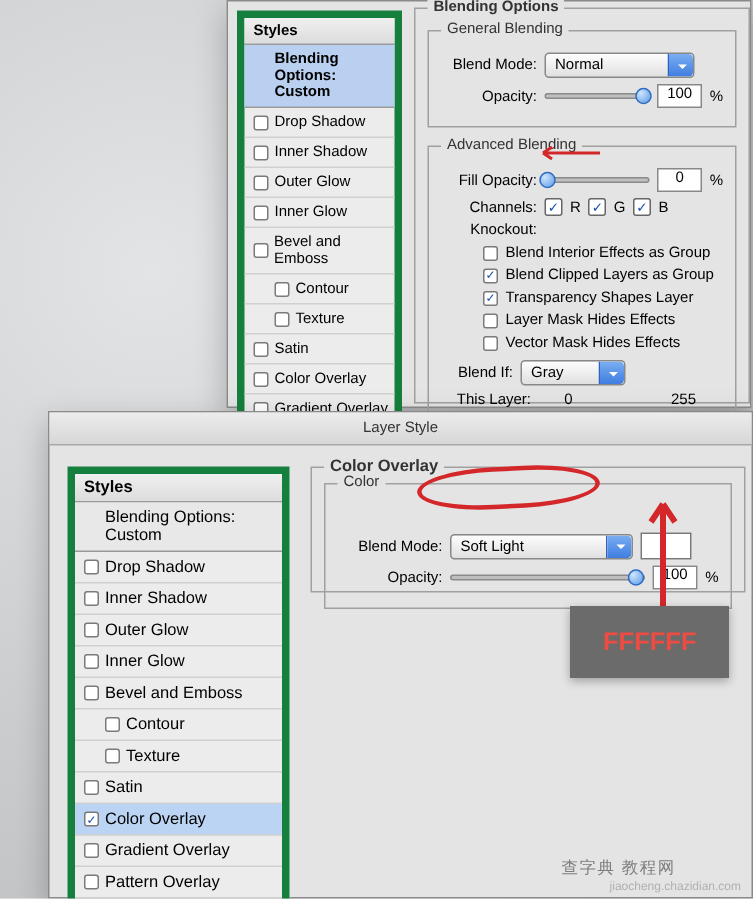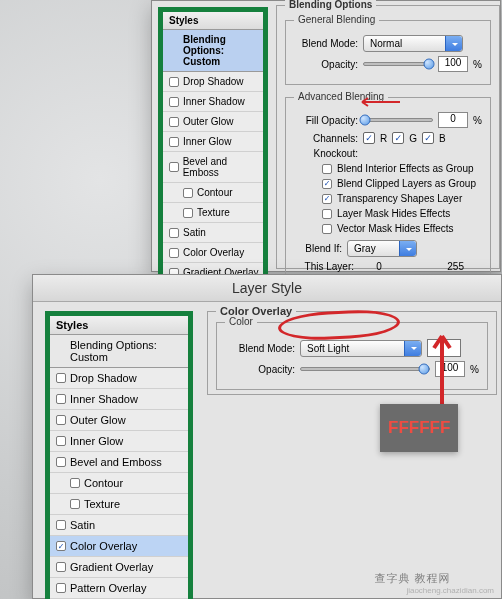--- a/index.html
+++ b/index.html
@@ -96,24 +96,24 @@
   }
   .chanbox.checked::before { content:"✓"; }
   .annot-arrow { position:absolute; }
   .swatch { width:34px; height:18px; border:1px solid #777; background:#fff; }
   .red-circle {
     position:absolute; border:3px solid #d3272a; border-radius:50%/60%;
     transform:rotate(-3deg);
   }
   .callout {
     position:absolute; background:#6b6b6b; color:#ee4c42; font-weight:bold;
-    padding:14px 8px; font-size:17px; box-shadow:0 2px 6px rgba(0,0,0,.3);
+    padding:14px 22px; font-size:17px; box-shadow:0 2px 6px rgba(0,0,0,.3);
   }
   .window-title {
-    text-align:center; font-size:14px; color:#333;
+    text-align:center; font-size:10px; color:#333;
     background:linear-gradient(#ececec,#d7d7d7);
     padding:5px 0; border-bottom:1px solid #a8a8a8;
   }
   .watermark {
     position:absolute; right:8px; bottom:4px;
     font-size:11px; color:#7e7e7e; letter-spacing:1px;
   }
   .watermark small { display:block; font-size:8px; color:#b0b0b0; letter-spacing:0;margin-left:32px; }
 </style>
 </head>
@@ -311,21 +311,21 @@
         </div>
         <div class="style-item">
           <span class="cb"></span>
           <span>Stroke</span>
         </div>
       </div>
   </div>
 
   <div class="group" style="left:174px; top:36px; width:290px; height:84px; font-size:11px;">
     <span class="group-label">Color Overlay</span>
-    <div class="group" style="position:relative; padding-top:12px;">
+    <div class="group" style="position:relative; padding-top:28px;">
       <span class="group-label light">Color</span>
       <div class="row">
         <span class="lbl" style="width:70px;">Blend Mode:</span>
         <div class="select" style="width:122px;">
           <span>Soft Light</span>
         </div>
         <div class="swatch"></div>
       </div>
       <div class="row">
         <span class="lbl" style="width:70px;">Opacity:</span>

